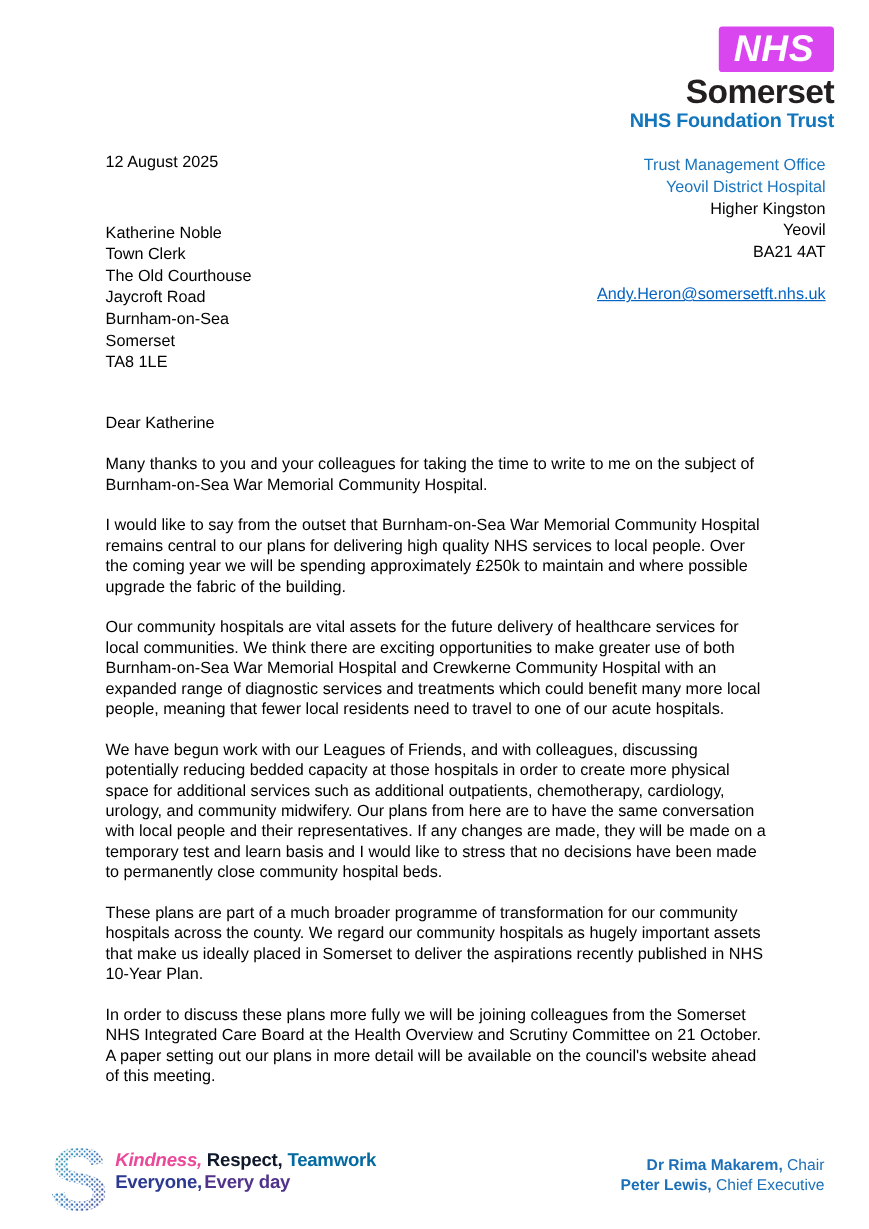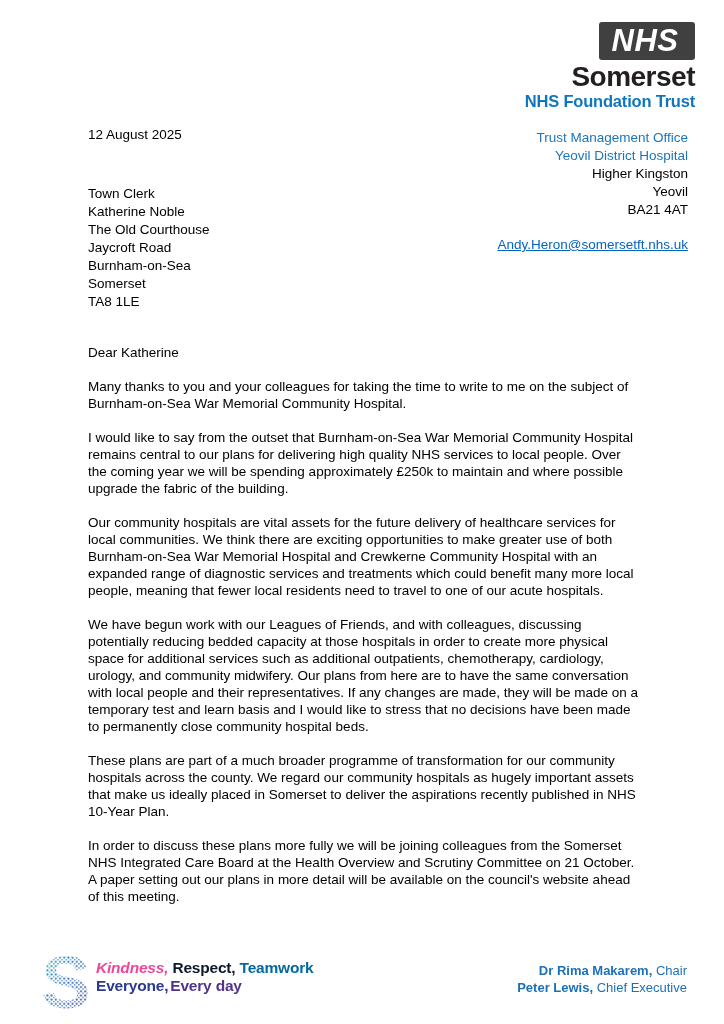--- a/index.html
+++ b/index.html
@@ -9,21 +9,21 @@
     background:#ffffff;
     font-family:"Liberation Sans","DejaVu Sans",sans-serif;
     color:#1a1a1a;
     overflow:hidden;
   }
   
   .logo{position:absolute;top:22px;right:29px;text-align:right;}
   .nhs-box{
     display:inline-block;
     width:96px;height:38px;
-    background:#404040;border-radius:3px;
+    background:#d946ef;border-radius:3px;
     text-align:center;
   }
   .nhs-box span{
     color:#ffffff;font-style:italic;font-weight:bold;
     font-size:31px;line-height:38px;letter-spacing:.5px;
     padding-right:4px;
   }
   .logo-org{
     font-size:28px;font-weight:bold;color:#231f20;
     line-height:30px;margin-top:2px;letter-spacing:-.5px;
@@ -86,22 +86,22 @@
     <div>BA21 4AT</div>
     <div class="email-row">
       <a class="email">Andy.Heron@somersetft.nhs.uk</a>
     </div>
   </div>
 
   <div class="content">
     <div class="date">12 August 2025</div>
 
     <div class="recipient">
+      <div>Katherine Noble</div>
       <div>Town Clerk</div>
-      <div>Katherine Noble</div>
       <div>The Old Courthouse</div>
       <div>Jaycroft Road</div>
       <div>Burnham-on-Sea</div>
       <div>Somerset</div>
       <div>TA8 1LE</div>
     </div>
 
     <div class="salutation">Dear Katherine</div>
 
     <p>Many thanks to you and your colleagues for taking the time to write to me on the subject of Burnham-on-Sea War Memorial Community Hospital.</p>

